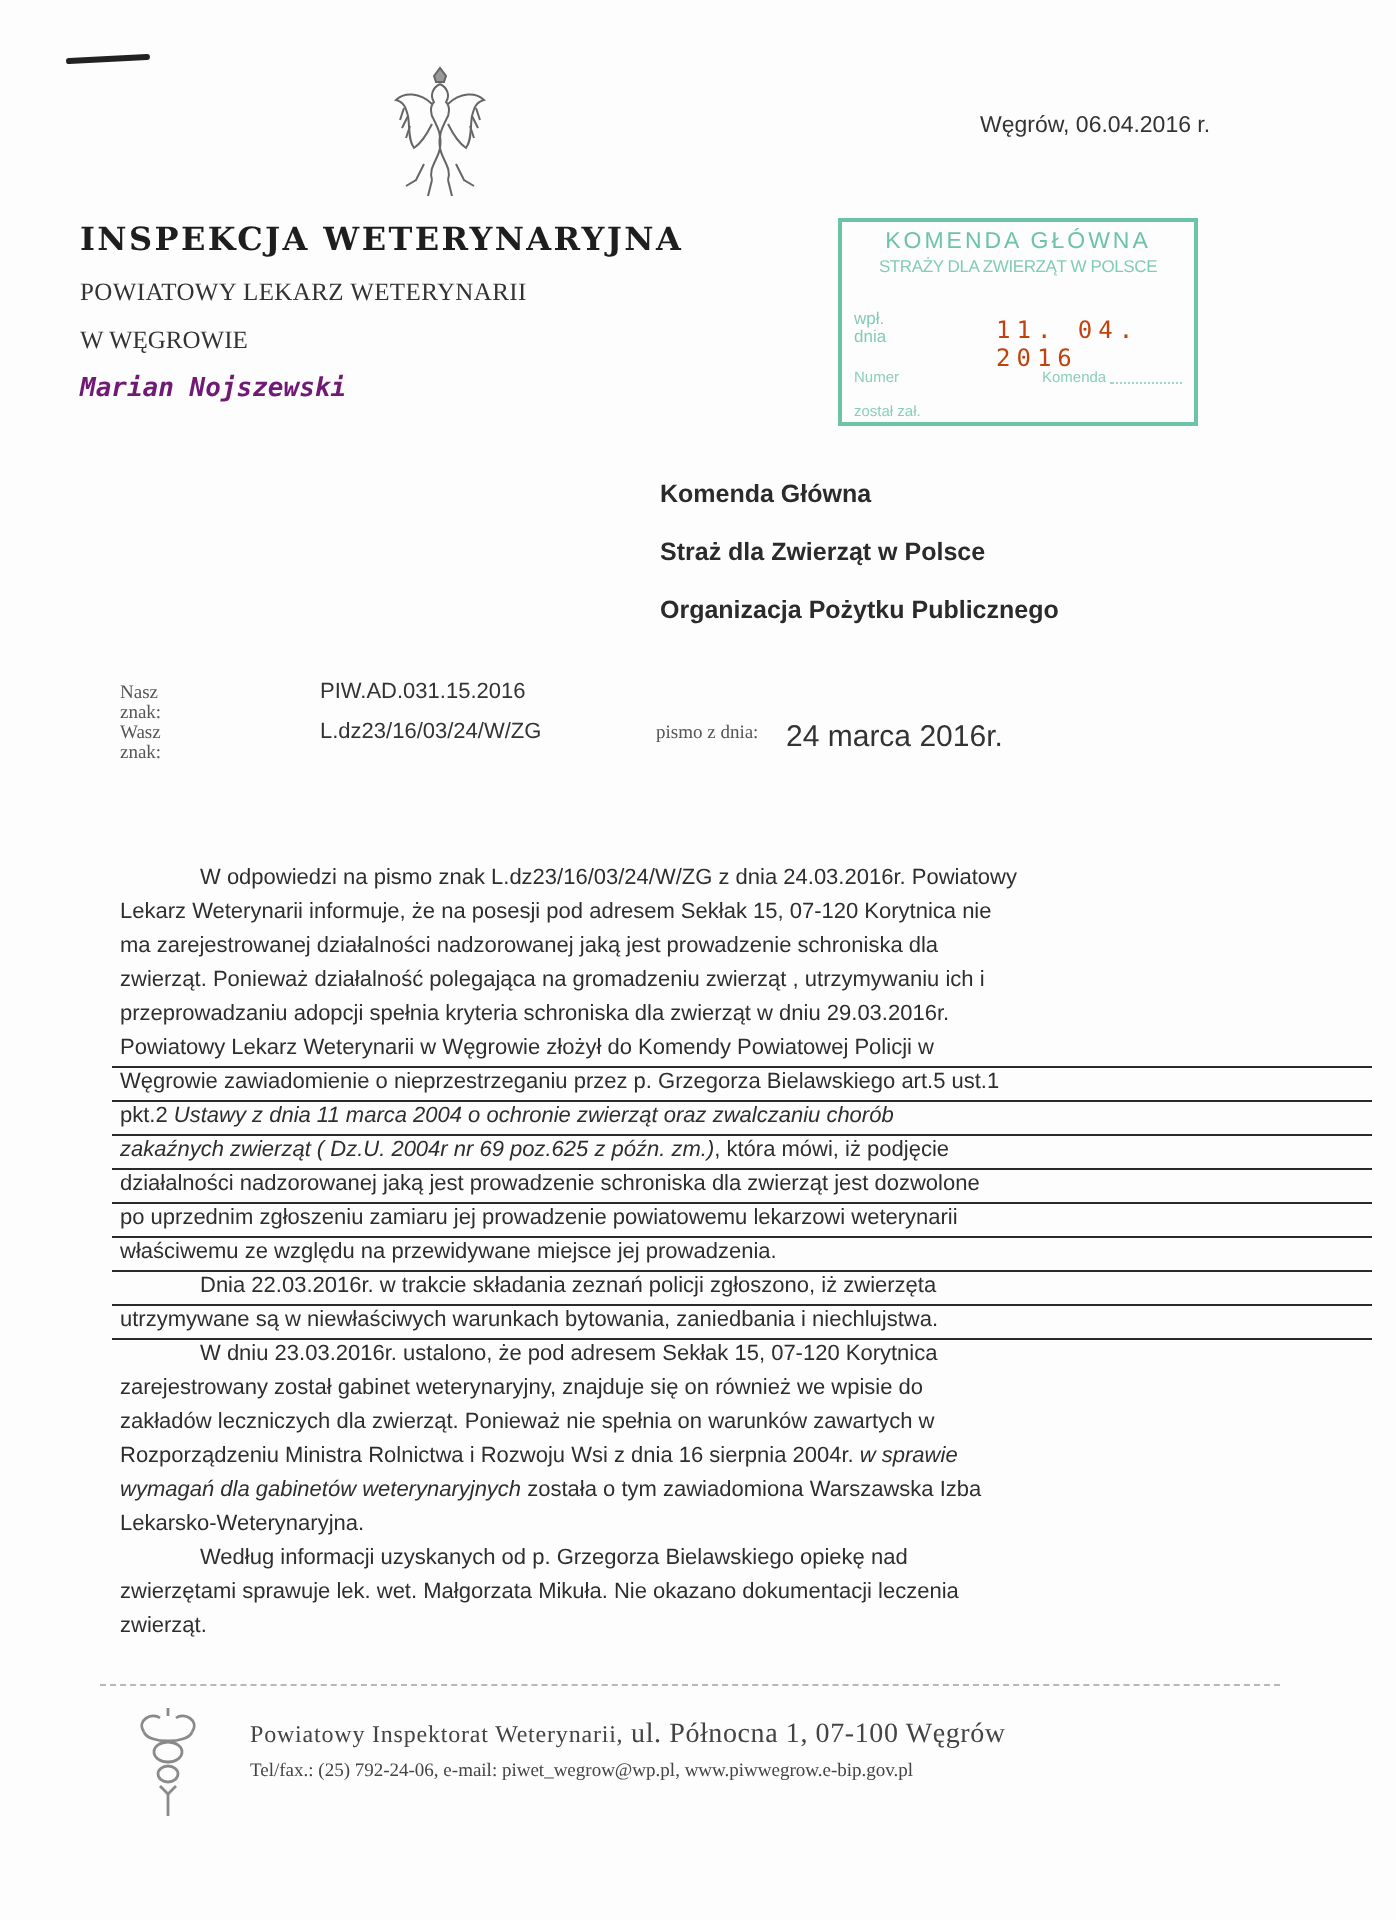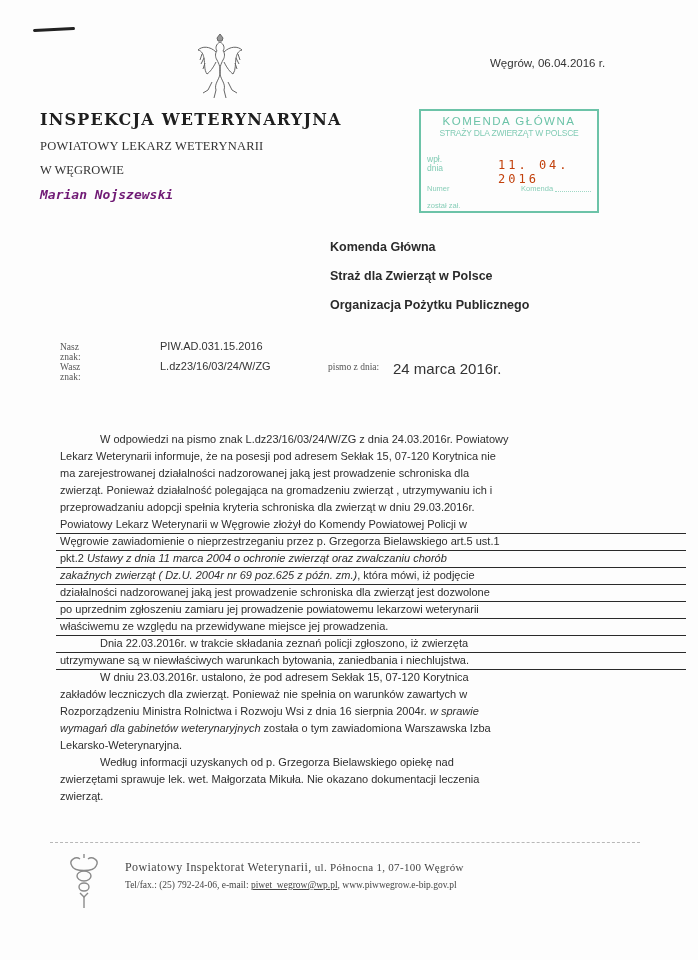--- a/index.html
+++ b/index.html
@@ -46,23 +46,23 @@
   .body-text { position: absolute; left: 60px; top: 431px; width: 620px; font-size: 11px; line-height: 17px; color: #2e2e2e; text-align: justify; }
   .ln { display: block; white-space: nowrap; position: relative; }
   .ln.indent { padding-left: 40px; }
   .ln.ul::after { content: ""; position: absolute; left: -4px; right: -6px; bottom: -1px; height: 1.5px; background: #2a2a2a; }
   .ln .it { font-style: italic; }
 
   .sep { position: absolute; left: 50px; top: 842px; width: 590px; border-top: 1px dashed #b8b8b8; }
   .footer-logo { position: absolute; left: 66px; top: 852px; width: 36px; height: 58px; }
   .footer { position: absolute; left: 125px; top: 860px; font-family: "Liberation Serif", serif; color: #444; }
   .footer .f1 { font-size: 12px; letter-spacing: 0.4px; }
-  .footer .f1 small { font-size: 11px; letter-spacing: 0.3px; }
+  .footer .f1 small { font-size: 14px; letter-spacing: 0.3px; }
   .footer .f2 { font-size: 9.5px; margin-top: 5px; }
-  .footer .f2 .email { text-decoration: underline; }
+  .footer .f2 .email { }
 </style>
 </head>
 <body>
 
 <div class="page">
   <div class="pen-mark"></div>
 
   <svg class="eagle" viewBox="0 0 60 72">
     <g fill="none" stroke="#666" stroke-width="1">
       <path d="M27 8 l3 -4 l3 4 l-1 3 h-4z" fill="#999"></path>
@@ -125,20 +125,21 @@
     <span class="ln ul">Powiatowy Lekarz Weterynarii w Węgrowie złożył do Komendy Powiatowej Policji w</span>
     <span class="ln ul">Węgrowie zawiadomienie o nieprzestrzeganiu przez p. Grzegorza Bielawskiego art.5 ust.1</span>
     <span class="ln ul"><span>pkt.2 </span><span class="it">Ustawy z dnia 11 marca 2004 o ochronie zwierząt oraz zwalczaniu chorób</span></span>
     <span class="ln ul"><span class="it">zakaźnych zwierząt ( Dz.U. 2004r nr 69 poz.625 z późn. zm.)</span><span>, która mówi, iż podjęcie</span></span>
     <span class="ln ul">działalności nadzorowanej jaką jest prowadzenie schroniska dla zwierząt jest dozwolone</span>
     <span class="ln ul">po uprzednim zgłoszeniu zamiaru jej prowadzenie powiatowemu lekarzowi weterynarii</span>
     <span class="ln ul">właściwemu ze względu na przewidywane miejsce jej prowadzenia.</span>
     <span class="ln indent ul">Dnia 22.03.2016r. w trakcie składania zeznań policji zgłoszono, iż zwierzęta</span>
     <span class="ln ul">utrzymywane są w niewłaściwych warunkach bytowania, zaniedbania i niechlujstwa.</span>
     <span class="ln indent">W dniu 23.03.2016r. ustalono, że pod adresem Sekłak 15, 07-120 Korytnica</span>
+    <span class="ln">zarejestrowany został gabinet weterynaryjny, znajduje się on również we wpisie do</span>
     <span class="ln">zakładów leczniczych dla zwierząt. Ponieważ nie spełnia on warunków zawartych w</span>
     <span class="ln"><span>Rozporządzeniu Ministra Rolnictwa i Rozwoju Wsi z dnia 16 sierpnia 2004r. </span><span class="it">w sprawie</span></span>
     <span class="ln"><span class="it">wymagań dla gabinetów weterynaryjnych</span><span> została o tym zawiadomiona Warszawska Izba</span></span>
     <span class="ln">Lekarsko-Weterynaryjna.</span>
     <span class="ln indent">Według informacji uzyskanych od p. Grzegorza Bielawskiego opiekę nad</span>
     <span class="ln">zwierzętami sprawuje lek. wet. Małgorzata Mikuła. Nie okazano dokumentacji leczenia</span>
     <span class="ln">zwierząt.</span>
   </div>
 
   <div class="sep"></div>

